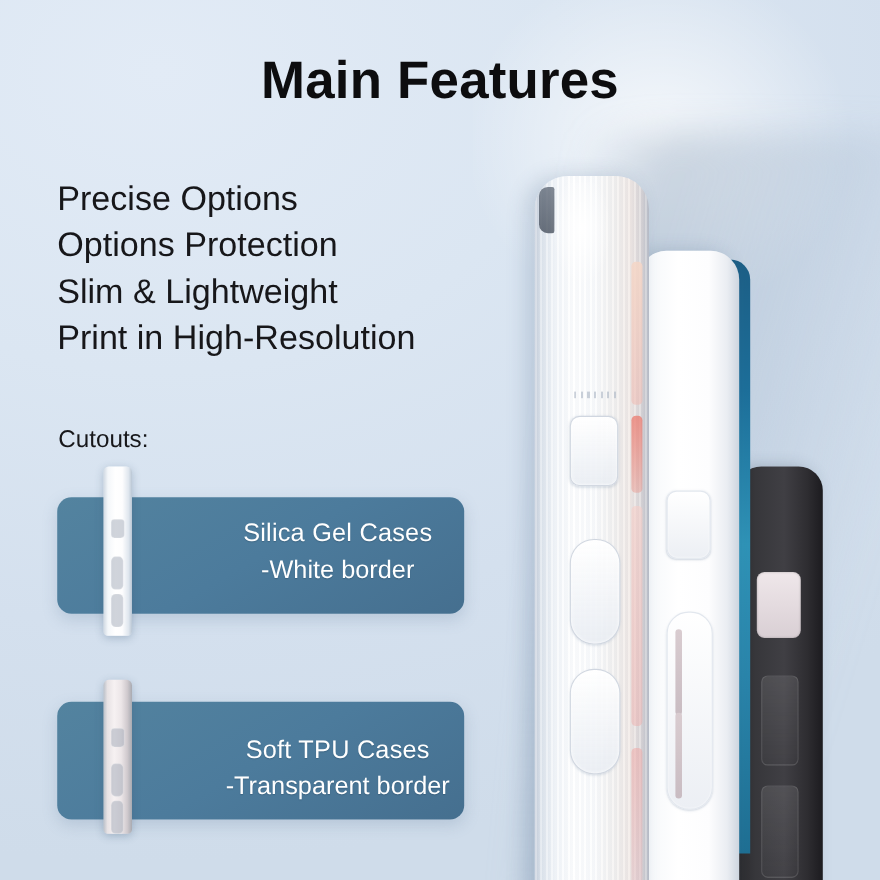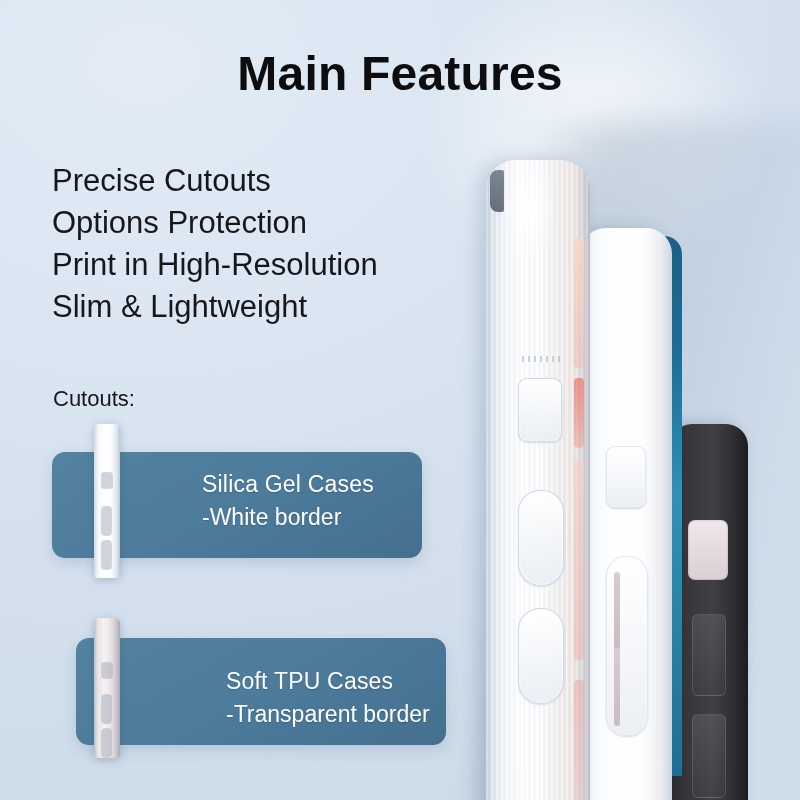--- a/index.html
+++ b/index.html
@@ -68,26 +68,27 @@
   .option-card {
     position:absolute;
     left:52px;
     width:370px;
     border-radius:13px;
     background:linear-gradient(135deg, #51809f 0%, #4a789a 45%, #477architecture 46%, #456f8f 100%);
     background:linear-gradient(150deg, #53839f 0%, #4c7b9c 50%, #456f8f 100%);
     box-shadow:0 5px 14px rgba(90,120,150,.22);
   }
   #card-1 { top:452px; height:106px; }
-  #card-2 { top:638px; height:107px;margin-left:24px; }
+  #card-2 { top:638px; height:107px; }
 
   .option-text {
     position:absolute;
     left:150px;
     right:10px;
+    text-align:center;
   }
   #card-1 .option-text { top:16px; }
   #card-2 .option-text { top:27px; }
 
   .option-line {
     color:#ffffff;
     font-size:23px;
     line-height:33px;
     white-space:nowrap;
     text-shadow:0 1px 1px rgba(20,45,65,.25);
@@ -277,24 +278,24 @@
       <div class="btn mute"></div>
       <div class="btn vol"></div>
       <div class="btn vol2"></div>
     </div>
 
   </div>
 
   <div class="title">Main Features</div>
 
   <div class="features">
-    <div class="feature-line">Precise Cutouts</div>
+    <div class="feature-line">Precise Options</div>
     <div class="feature-line">Options Protection</div>
+    <div class="feature-line">Slim &amp; Lightweight</div>
     <div class="feature-line">Print in High-Resolution</div>
-    <div class="feature-line">Slim &amp; Lightweight</div>
   </div>
 
   <div class="options-label">Cutouts:</div>
 
   <div class="option-card" id="card-1">
     <div class="option-text">
       <div class="option-line head">Silica Gel Cases</div>
       <div class="option-line">-White border</div>
     </div>
   </div>

